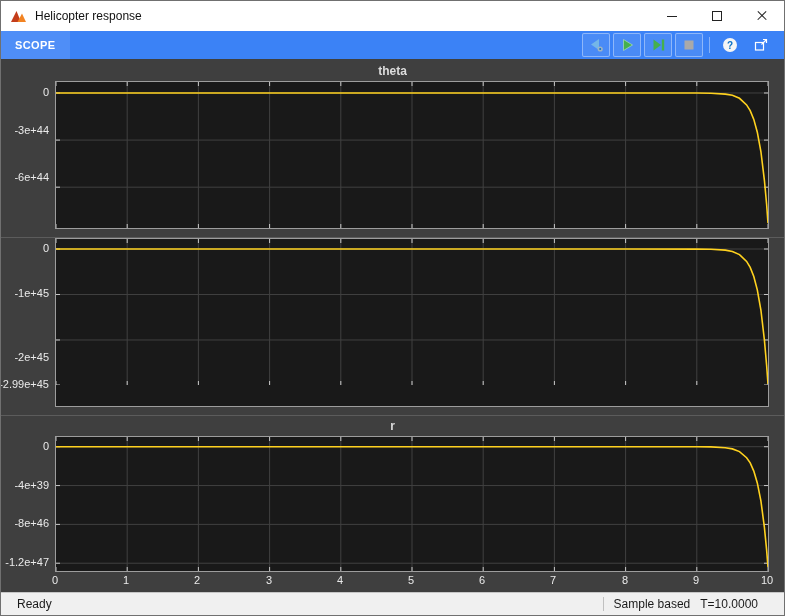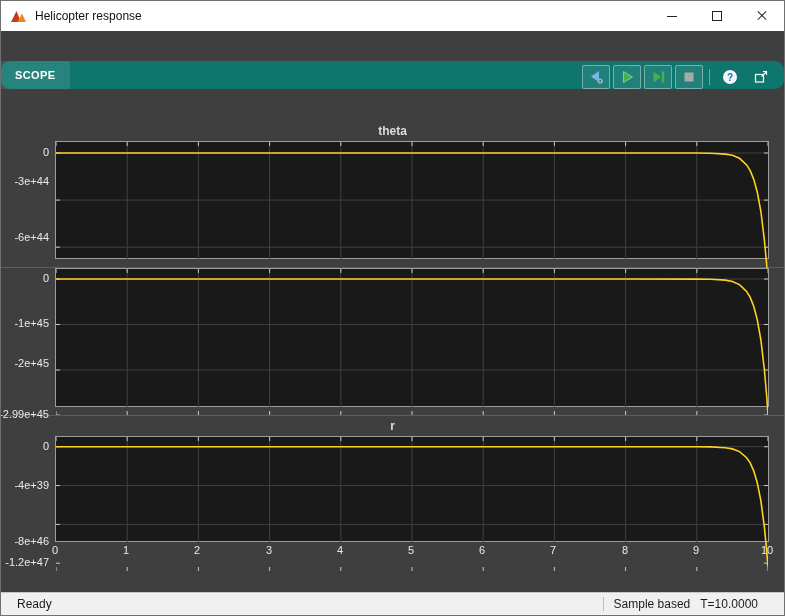--- a/index.html
+++ b/index.html
@@ -1,31 +1,31 @@
 <!DOCTYPE html>
 <html><head>
 <meta charset="utf-8">
 <style>
   html,body{margin:0;padding:0;background:#9a9a9a;}
   .window{width:785px;height:616px;display:flex;flex-direction:column;box-sizing:border-box;
-    font-family:"Liberation Sans",sans-serif;border:1px solid #707070;background:#3f3f3f;overflow:hidden;gap:30px;}
+    font-family:"Liberation Sans",sans-serif;border:1px solid #707070;background:#3f3f3f;overflow:hidden;}
   
   .titlebar{flex:0 0 30px;background:#ffffff;display:flex;align-items:center;}
   .app-icon{width:17px;height:15px;margin:0 8px 0 9px;}
   .win-title{font-size:12px;color:#111;}
   .win-controls{margin-left:auto;display:flex;height:100%;}
   .ctrl{width:45px;height:100%;display:flex;align-items:center;justify-content:center;}
   .min-glyph{width:10px;height:1px;background:#222;}
   .max-glyph{width:10px;height:10px;border:1px solid #222;box-sizing:border-box;}
   .x-glyph{position:relative;width:12px;height:12px;}
   .x-glyph::before,.x-glyph::after{content:"";position:absolute;left:0;top:5px;width:12px;height:1.2px;background:#222;}
   .x-glyph::before{transform:rotate(45deg);}
   .x-glyph::after{transform:rotate(-45deg);}
   
-  .ribbon{flex:0 0 28px;background:#0f766e;display:flex;align-items:flex-end;border-radius:9px;}
+  .ribbon{flex:0 0 28px;background:#3b82f6;display:flex;align-items:center;}
   .tab{color:#fff;font-size:11px;font-weight:700;letter-spacing:.4px;padding:0 14px;height:100%;
     display:flex;align-items:center;cursor:default;}
   .tab.active{background:rgba(255,255,255,.10);}
   .toolbar{margin-left:auto;display:flex;align-items:center;gap:3px;padding-right:9px;}
   .tool-btn{width:26px;height:22px;display:flex;align-items:center;justify-content:center;
     border:1px solid rgba(255,255,255,.38);border-radius:2px;background:rgba(255,255,255,.08);}
   .tool-btn.plain{border-color:transparent;background:transparent;}
   .tb-divider{width:1px;height:16px;background:rgba(255,255,255,.38);margin:0 3px;}
   
   .main{flex:1 1 auto;display:flex;flex-direction:column;background:#3f3f3f;padding-top:2px;min-height:0;}
@@ -113,21 +113,21 @@
     </div>
   </div>
 
   <div class="main">
 
     <div class="scope-panel">
       <div class="plot-title">theta</div>
       <div class="plot-row">
         <div class="y-axis">
             <div class="ytick" style="top:11px">0</div>
-            <div class="ytick" style="top:40px">-3e+44</div>
+            <div class="ytick" style="top:49px">-3e+44</div>
             <div class="ytick" style="top:96px">-6e+44</div>
           </div>
         <div class="plot-area">
             <svg width="712" height="146">
               <line x1="71.2" y1="0" x2="71.2" y2="146" stroke="#404040"></line>
               <line x1="142.4" y1="0" x2="142.4" y2="146" stroke="#404040"></line>
               <line x1="213.6" y1="0" x2="213.6" y2="146" stroke="#404040"></line>
               <line x1="284.8" y1="0" x2="284.8" y2="146" stroke="#404040"></line>
               <line x1="356" y1="0" x2="356" y2="146" stroke="#404040"></line>
               <line x1="427.2" y1="0" x2="427.2" y2="146" stroke="#404040"></line>
@@ -169,21 +169,21 @@
             </svg>
           </div>
       </div>
     </div>
 
     <div class="scope-panel">
       <div class="plot-row">
         <div class="y-axis">
             <div class="ytick" style="top:10px">0</div>
             <div class="ytick" style="top:55px">-1e+45</div>
-            <div class="ytick" style="top:95px">-2e+45</div>
+            <div class="ytick" style="top:119px">-2e+45</div>
             <div class="ytick" style="top:146px">-2.99e+45</div>
           </div>
         <div class="plot-area">
             <svg width="712" height="146">
               <line x1="71.2" y1="0" x2="71.2" y2="146" stroke="#404040"></line>
               <line x1="142.4" y1="0" x2="142.4" y2="146" stroke="#404040"></line>
               <line x1="213.6" y1="0" x2="213.6" y2="146" stroke="#404040"></line>
               <line x1="284.8" y1="0" x2="284.8" y2="146" stroke="#404040"></line>
               <line x1="356" y1="0" x2="356" y2="146" stroke="#404040"></line>
               <line x1="427.2" y1="0" x2="427.2" y2="146" stroke="#404040"></line>
@@ -228,21 +228,21 @@
           </div>
       </div>
     </div>
 
     <div class="scope-panel has-xaxis">
       <div class="plot-title">r</div>
       <div class="plot-row">
         <div class="y-axis">
             <div class="ytick" style="top:10px">0</div>
             <div class="ytick" style="top:49px">-4e+39</div>
-            <div class="ytick" style="top:105px">-8e+46</div>
+            <div class="ytick" style="top:87px">-8e+46</div>
             <div class="ytick" style="top:126px">-1.2e+47</div>
           </div>
         <div class="plot-area">
             <svg width="712" height="134">
               <line x1="71.2" y1="0" x2="71.2" y2="134" stroke="#404040"></line>
               <line x1="142.4" y1="0" x2="142.4" y2="134" stroke="#404040"></line>
               <line x1="213.6" y1="0" x2="213.6" y2="134" stroke="#404040"></line>
               <line x1="284.8" y1="0" x2="284.8" y2="134" stroke="#404040"></line>
               <line x1="356" y1="0" x2="356" y2="134" stroke="#404040"></line>
               <line x1="427.2" y1="0" x2="427.2" y2="134" stroke="#404040"></line>

